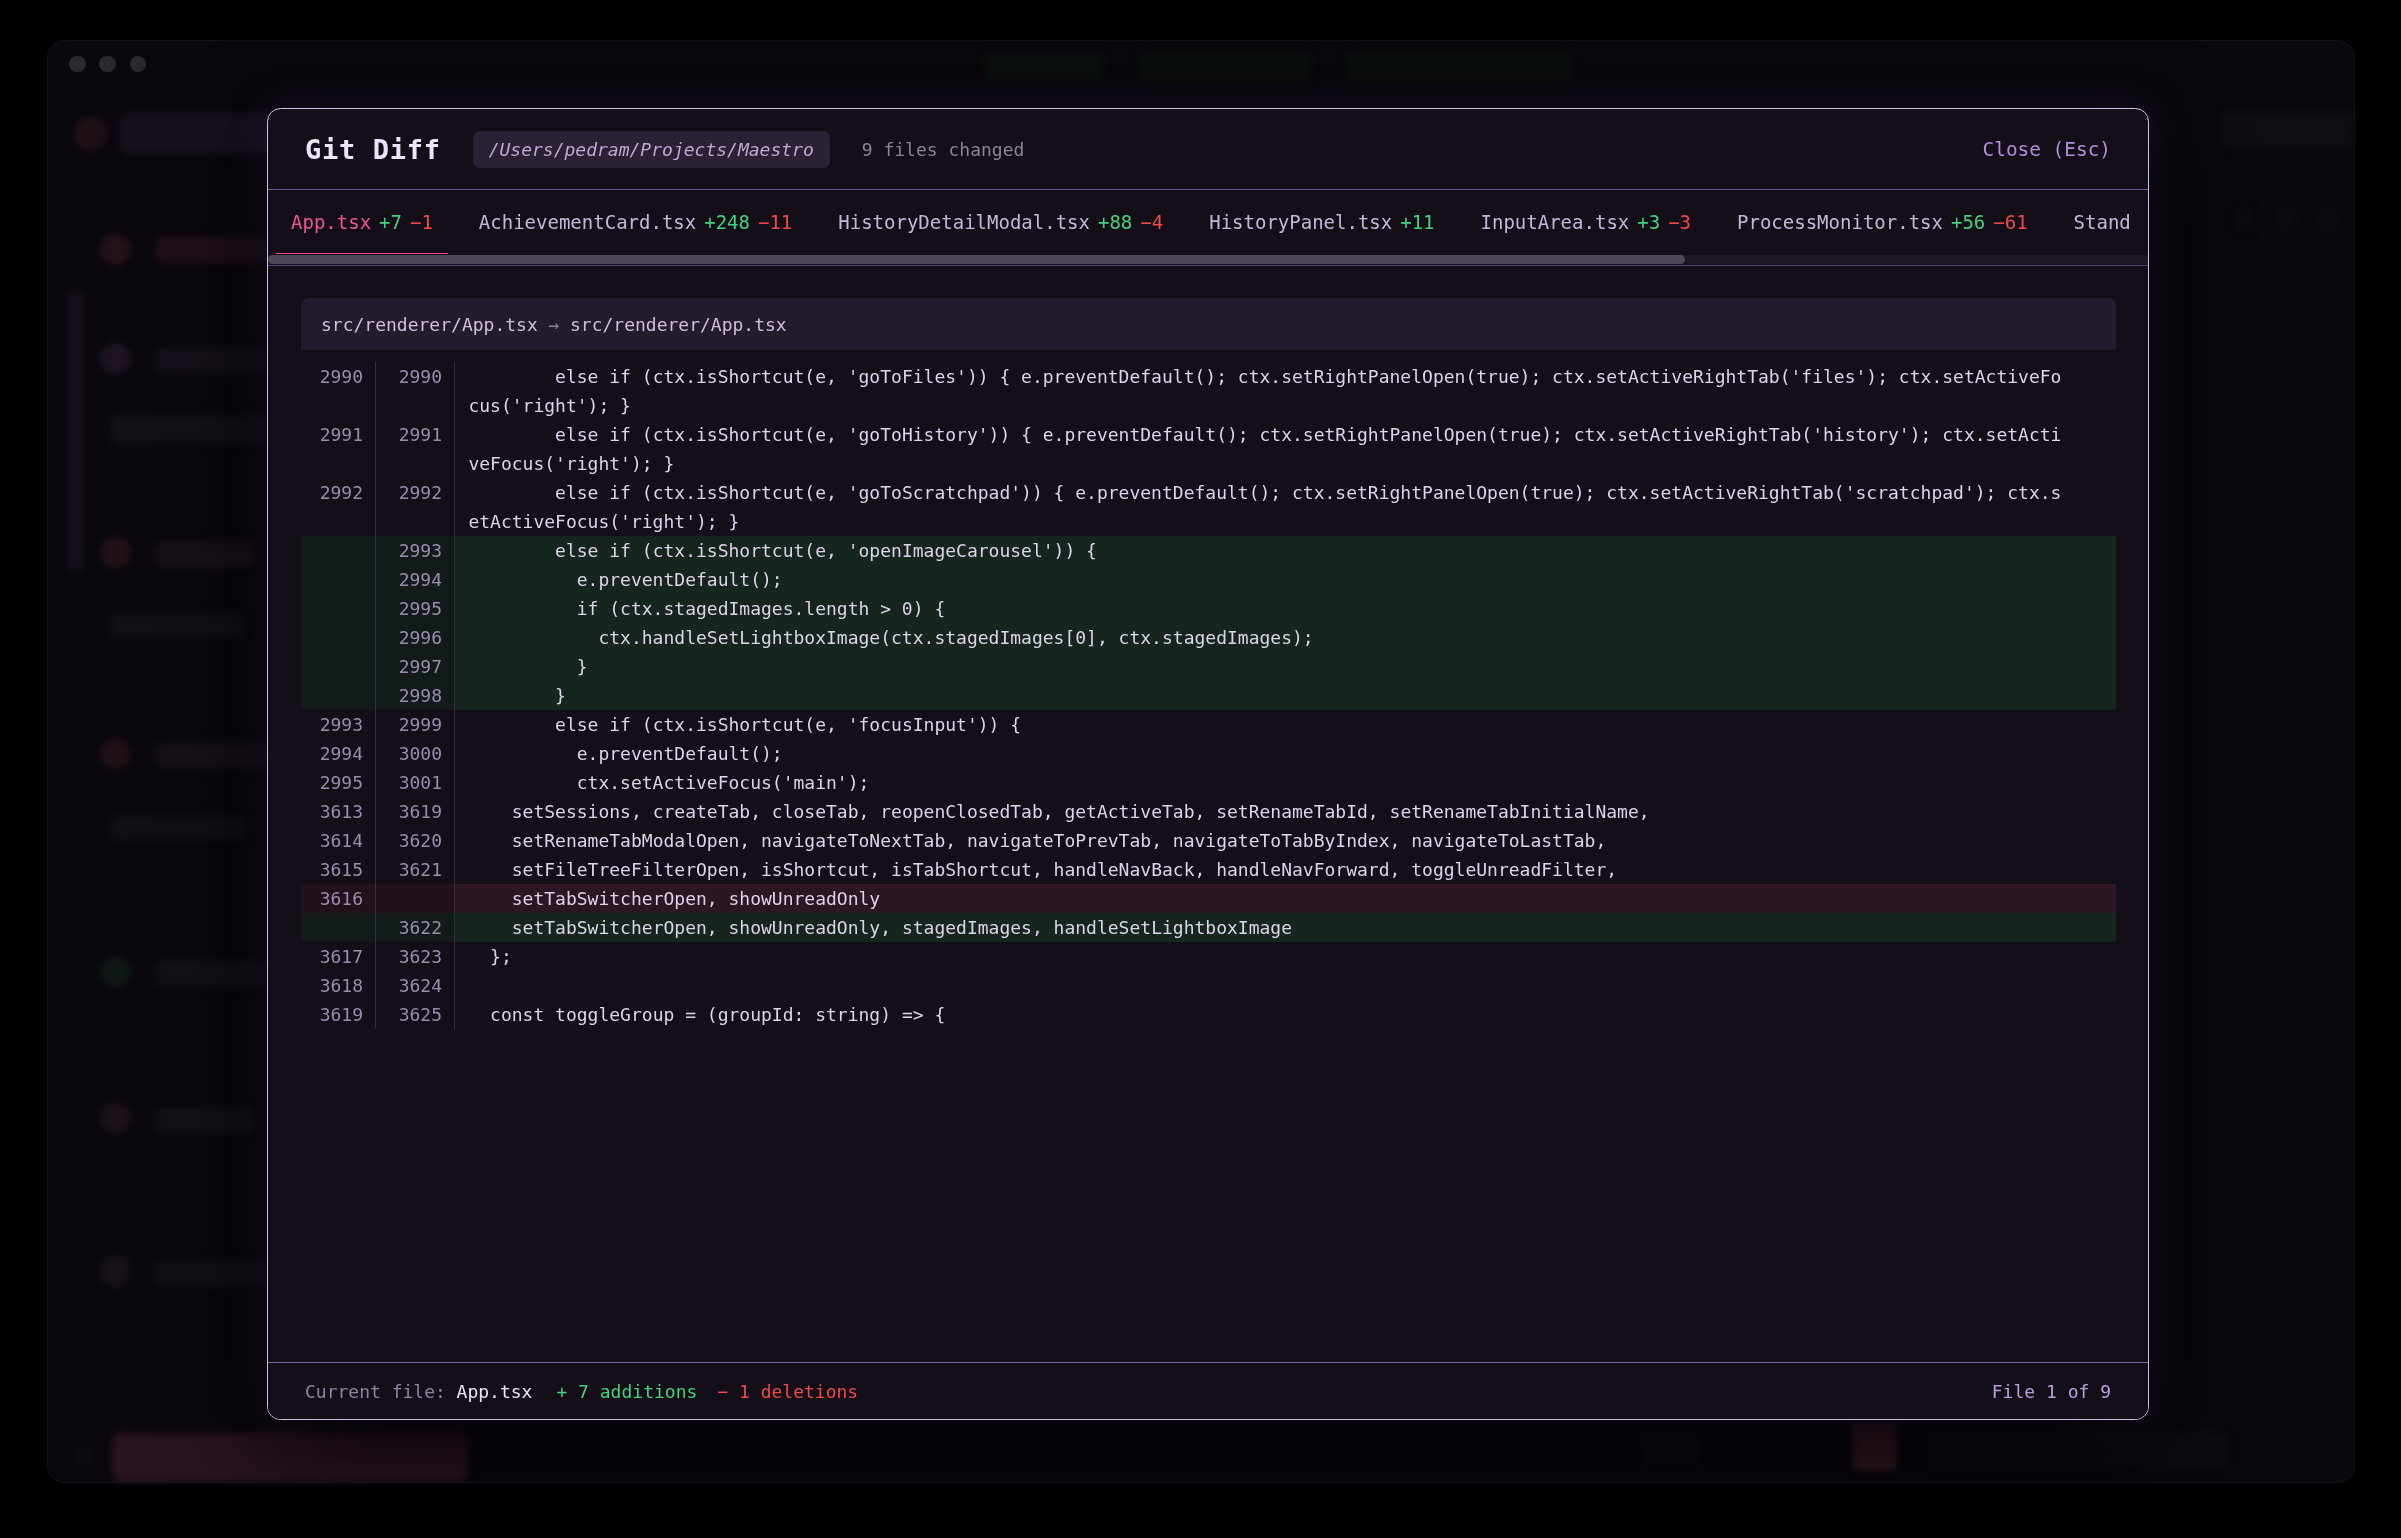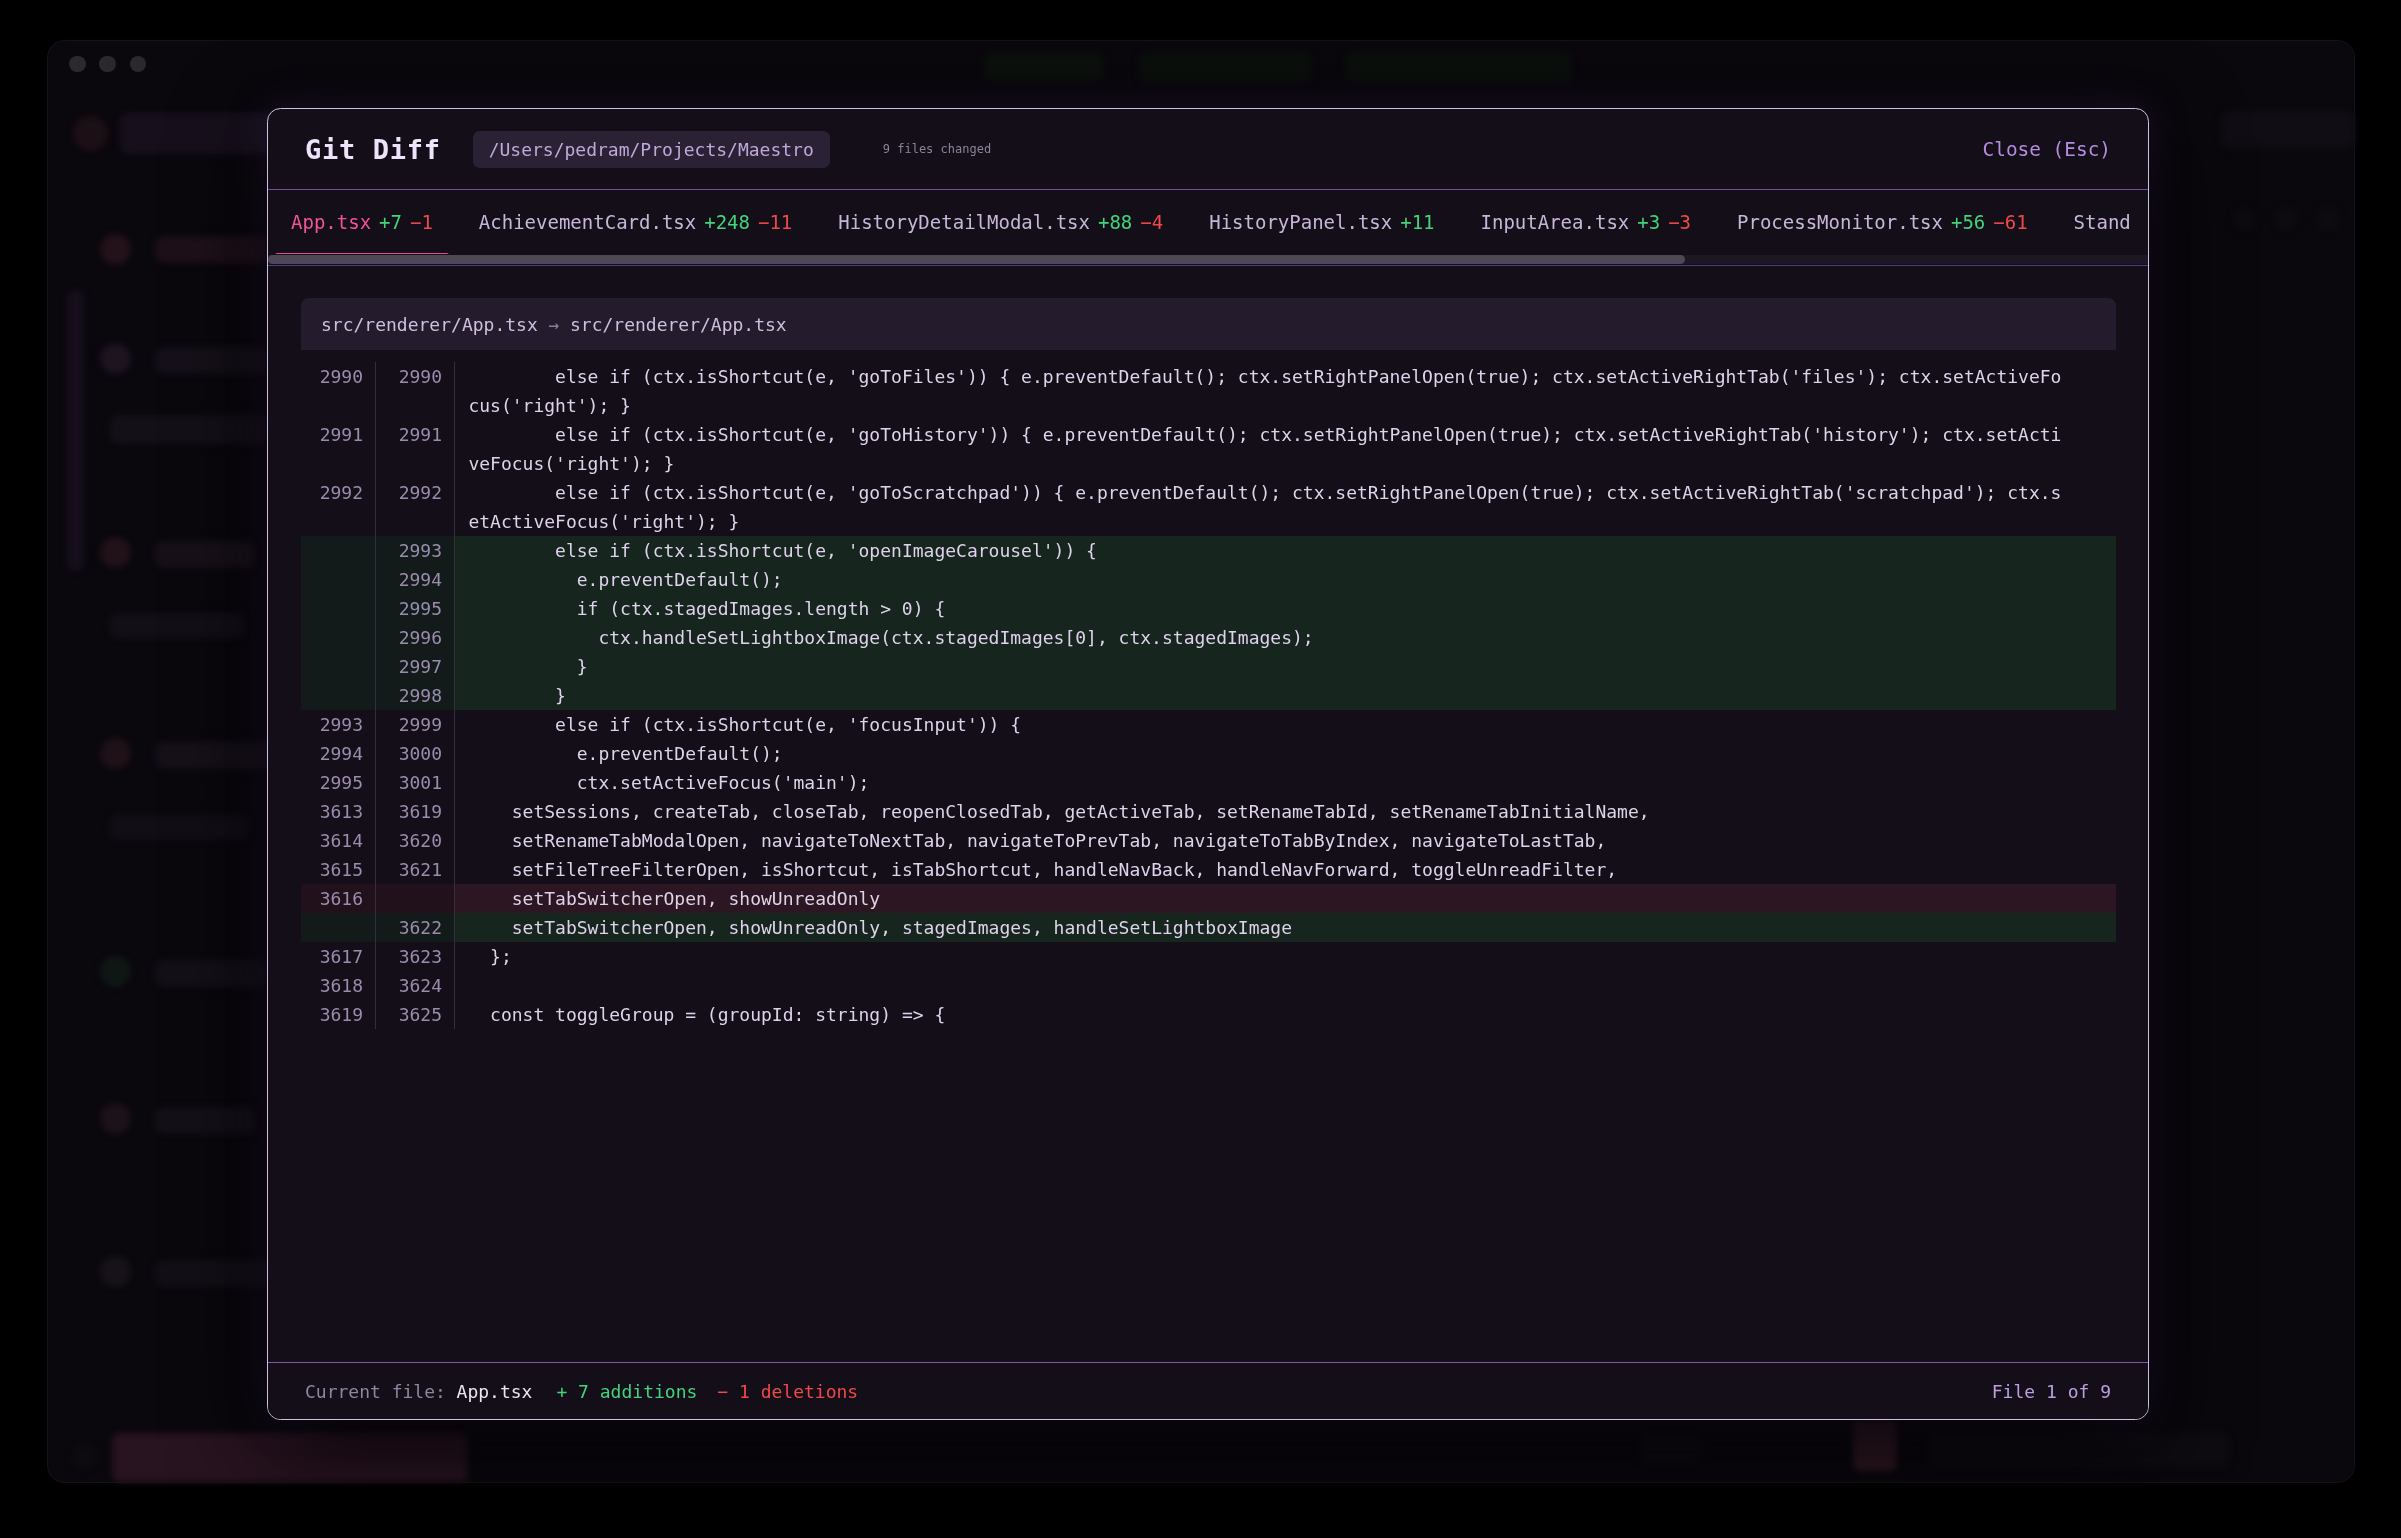--- a/index.html
+++ b/index.html
@@ -24,23 +24,23 @@
     box-shadow:0 27px 94px rgba(0,0,0,0.85), 0 0 40px rgba(90,60,130,0.25);
     overflow:hidden;
   }
   .modal-header {
     height:81px; display:flex; align-items:center; gap:32px;
     padding:0 37px; border-bottom:1.3px solid #6f4f9d;
   }
   .modal-title { font-size:27px; font-weight:bold; color:#efe3fb; letter-spacing:0.7px; }
   .repo-path {
     background:#2b2135; color:#bfa9d9; font-size:18px;
-    padding:8px 16px; border-radius:6.7px;
-  }
-  .files-changed { color:#8d8299; font-size:12px;margin-left:21px; }
+    padding:8px 16px; border-radius:6.7px;font-style:italic;
+  }
+  .files-changed { color:#8d8299; font-size:18px; }
   .close-btn {
     margin-left:auto; background:none; border:none; cursor:pointer;
     color:#b48ce0; font-size:19.4px; font-family:inherit;
   }
 
   
   .tabs-area { position:relative; height:76px; border-bottom:1.3px solid #533d82; }
   .tabs-row { display:flex; height:64px; overflow:hidden; }
   .tab {
     flex:none; display:flex; align-items:center; gap:8px;

